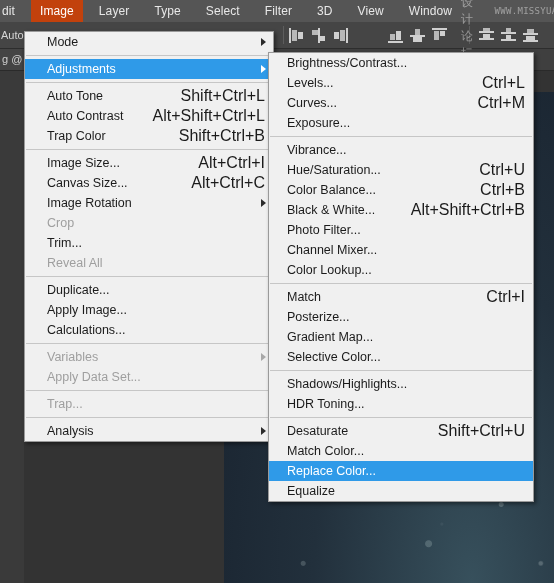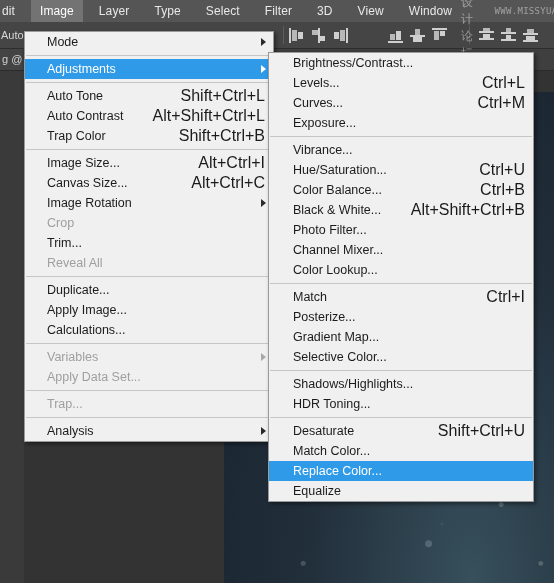--- a/index.html
+++ b/index.html
@@ -86,21 +86,21 @@
   }
   .menubar-item {
     display: flex;
     align-items: center;
     padding: 0 9px;
     white-space: nowrap;
     letter-spacing: .1px;
   }
   .menubar-item.clipped-left { padding-left: 2px; }
   .menubar-item.active {
-    background: #737373;
+    background: #c2410c;
     color: #ffffff;
   }
   .watermark {
     margin-left: auto;
     display: flex;
     align-items: center;
     gap: 22px;
     padding-right: 20px;
     opacity: .55;
   }
@@ -254,21 +254,21 @@
     left: 24px;
     top: 22px;
     width: 248px;
     margin-top: 9px;
   }
   #adjustments-menu {
     left: 268px;
     top: 52px;
     width: 264px;
   }
-  #adjustments-menu .menu-row { padding-left: 24px; }
+  #adjustments-menu .menu-row { padding-left: 18px; }
 </style>
 </head>
 <body>
 
 <div id="app">
 
   <div class="canvas-area">
     <div class="photo">
       <div class="photo-grain"></div>
     </div>

